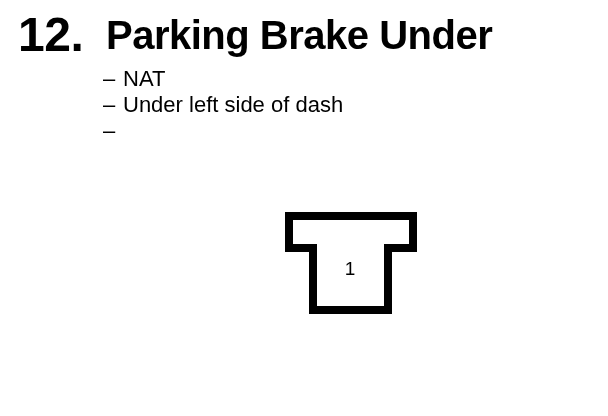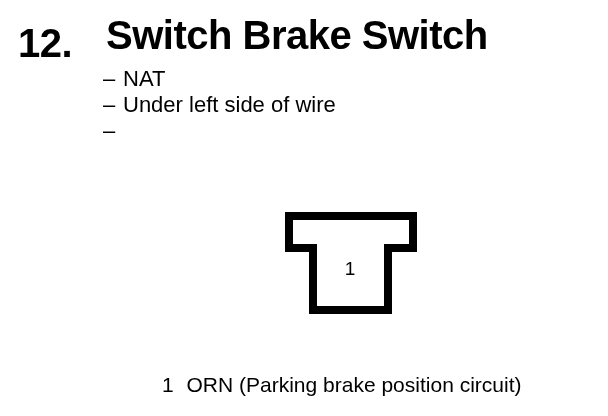--- a/index.html
+++ b/index.html
@@ -27,22 +27,22 @@
   .header {
     position: absolute;
     left: 0;
     top: 12px;
     width: 608px;
     height: 46px;
   }
   .item-number {
     position: absolute;
     left: 18px;
-    top: 8px;
-    font-size: 40px;
+    top: 0;
+    font-size: 48px;
     font-weight: bold;
     letter-spacing: -0.5px;
     line-height: 46px;
     white-space: nowrap;
   }
   .item-title {
     position: absolute;
     left: 106px;
     top: 0;
     font-size: 40px;
@@ -111,47 +111,43 @@
     margin-right: 7px;
   }
 </style>
 </head>
 <body>
 
 <div class="page">
 
   <div class="header">
     <span class="item-number">12.</span>
-    <span class="item-title">Switch Brake Switch</span>
+    <span class="item-title">Parking Brake Under</span>
   </div>
 
   <div class="spec-list">
 
     <div class="spec-item">
       <span class="spec-dash">–</span>
       <span class="spec-text">NAT</span>
     </div>
 
     <div class="spec-item">
       <span class="spec-dash">–</span>
-      <span class="spec-text">Under left side of wire</span>
+      <span class="spec-text">Under left side of dash</span>
     </div>
 
     <div class="spec-item">
       <span class="spec-dash">–</span>
     </div>
 
   </div>
 
   <div class="diagram">
     <svg width="150" height="120" viewBox="0 0 150 120">
 
       <path d="M 14 11 L 138 11 L 138 43 L 113 43 L 113 105 L 38 105 L 38 43 L 14 43 Z" fill="#ffffff" stroke="#000000" stroke-width="8" stroke-linejoin="miter" stroke-linecap="square"></path>
     </svg>
     <div class="pin-number">1</div>
   </div>
 
-  <div class="caption">
-    <span class="caption-pin">1</span>
-    <span>ORN (Parking brake position circuit)</span>
-  </div>
 
 </div>
 
 </body></html>

